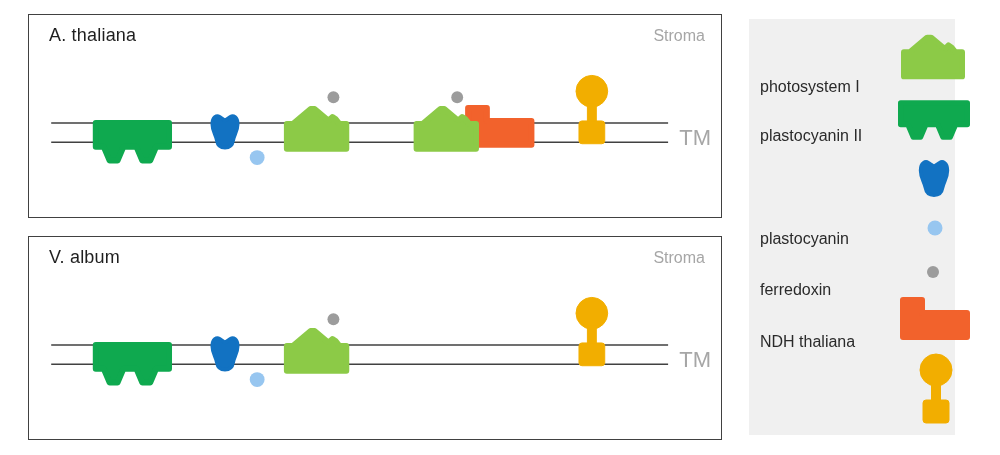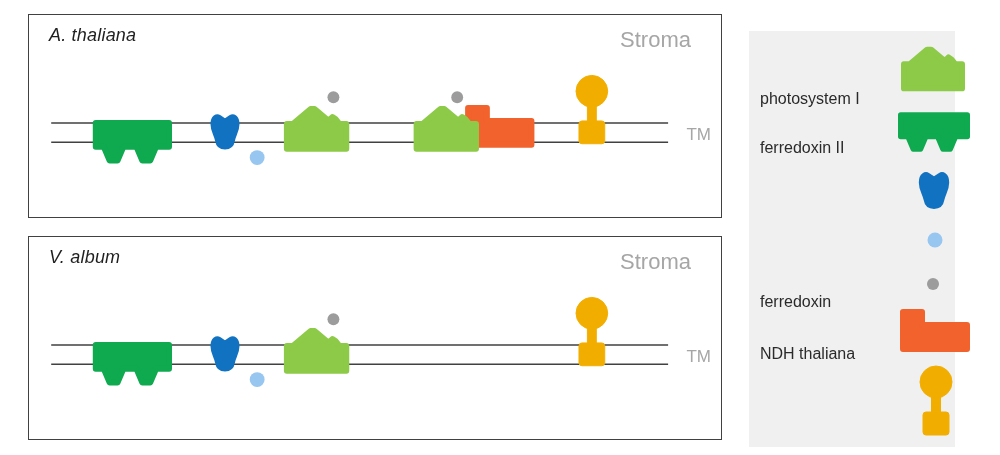--- a/index.html
+++ b/index.html
@@ -7,26 +7,26 @@
     --fd:#9C9C9C; --ndh:#F2622C; --cpv:#F2AE00;
     --line:#414141; --graytext:#A6A6A6; --ink:#1F1F1F; --legendbg:#F0F0F0;
   }
   *{margin:0;padding:0;box-sizing:border-box}
   body{font-family:"Liberation Sans",sans-serif;background:#ffffff}
   .figure{position:relative;width:1000px;height:455px;background:#ffffff;overflow:hidden}
 
   .panel{position:absolute;left:28px;width:694px;height:204px;border:1.5px solid var(--line);background:#ffffff}
   .panel.p1{top:14px}
   .panel.p2{top:236px}
-  .panel-title{position:absolute;left:20px;top:10px;font-size:18px;font-style:italic;color:var(--ink);letter-spacing:.2px}
-  .stroma-label{position:absolute;right:30px;top:12px;font-size:22px;color:var(--graytext)}
-  .tm-label{position:absolute;right:10px;top:110px;font-size:17px;color:var(--graytext)}
+  .panel-title{position:absolute;left:20px;top:10px;font-size:18px;color:var(--ink);letter-spacing:.2px}
+  .stroma-label{position:absolute;right:16px;top:12px;font-size:16px;color:var(--graytext)}
+  .tm-label{position:absolute;right:10px;top:110px;font-size:22px;color:var(--graytext)}
   .panel-svg{position:absolute;left:0;top:0;width:100%;height:100%}
 
-  .legend{position:absolute;left:749px;top:31px;width:206px;height:416px;background:var(--legendbg)}
+  .legend{position:absolute;left:749px;top:19px;width:206px;height:416px;background:var(--legendbg)}
   .legend-label{position:absolute;left:11px;font-size:16px;color:#2A2A2A;line-height:22px;white-space:nowrap}
   .legend-label sub{font-size:11px}
   .legend-icon{position:absolute;overflow:visible}
 
   .f-psi{fill:var(--psi);stroke:var(--psi)}
   .f-psii{fill:var(--psii);stroke:var(--psii)}
   .f-b6f{fill:var(--b6f);stroke:var(--b6f)}
   .f-ndh{fill:var(--ndh);stroke:var(--ndh)}
   .f-cpv{fill:var(--cpv);stroke:var(--cpv)}
   .f-pc{fill:var(--pc)}
@@ -96,29 +96,30 @@
     <div class="stroma-label">Stroma</div>
     <div class="tm-label">TM</div>
   </div>
 
   <div class="legend">
     <div class="legend-label" style="top:57px">photosystem I</div>
     <svg class="legend-icon" style="left:152px;top:15px;width:64px;height:46px" viewBox="0 0 66 46">
         <use href="#sym-psi"></use>
       </svg>
 
-    <div class="legend-label" style="top:106px">ferredoxin II</div>
+    <div class="legend-label" style="top:106px">plastocyanin II</div>
     <svg class="legend-icon" style="left:149px;top:80px;width:72px;height:42px" viewBox="0 0 80 44">
         <use href="#sym-psii"></use>
       </svg>
 
     <svg class="legend-icon" style="left:166px;top:140px;width:38px;height:38px" viewBox="0 0 36 40">
         <use href="#sym-b6f"></use>
       </svg>
 
+    <div class="legend-label" style="top:209px">plastocyanin</div>
     <svg class="legend-icon" style="left:178px;top:201px;width:16px;height:16px" viewBox="0 0 16 16">
         <circle class="f-pc" cx="8" cy="8" r="7.5"></circle>
       </svg>
 
     <div class="legend-label" style="top:260px">ferredoxin</div>
     <svg class="legend-icon" style="left:178px;top:247px;width:12px;height:12px" viewBox="0 0 12 12">
         <circle class="f-fd" cx="6" cy="6" r="6"></circle>
       </svg>
 
     <div class="legend-label" style="top:312px">NDH thaliana</div>

